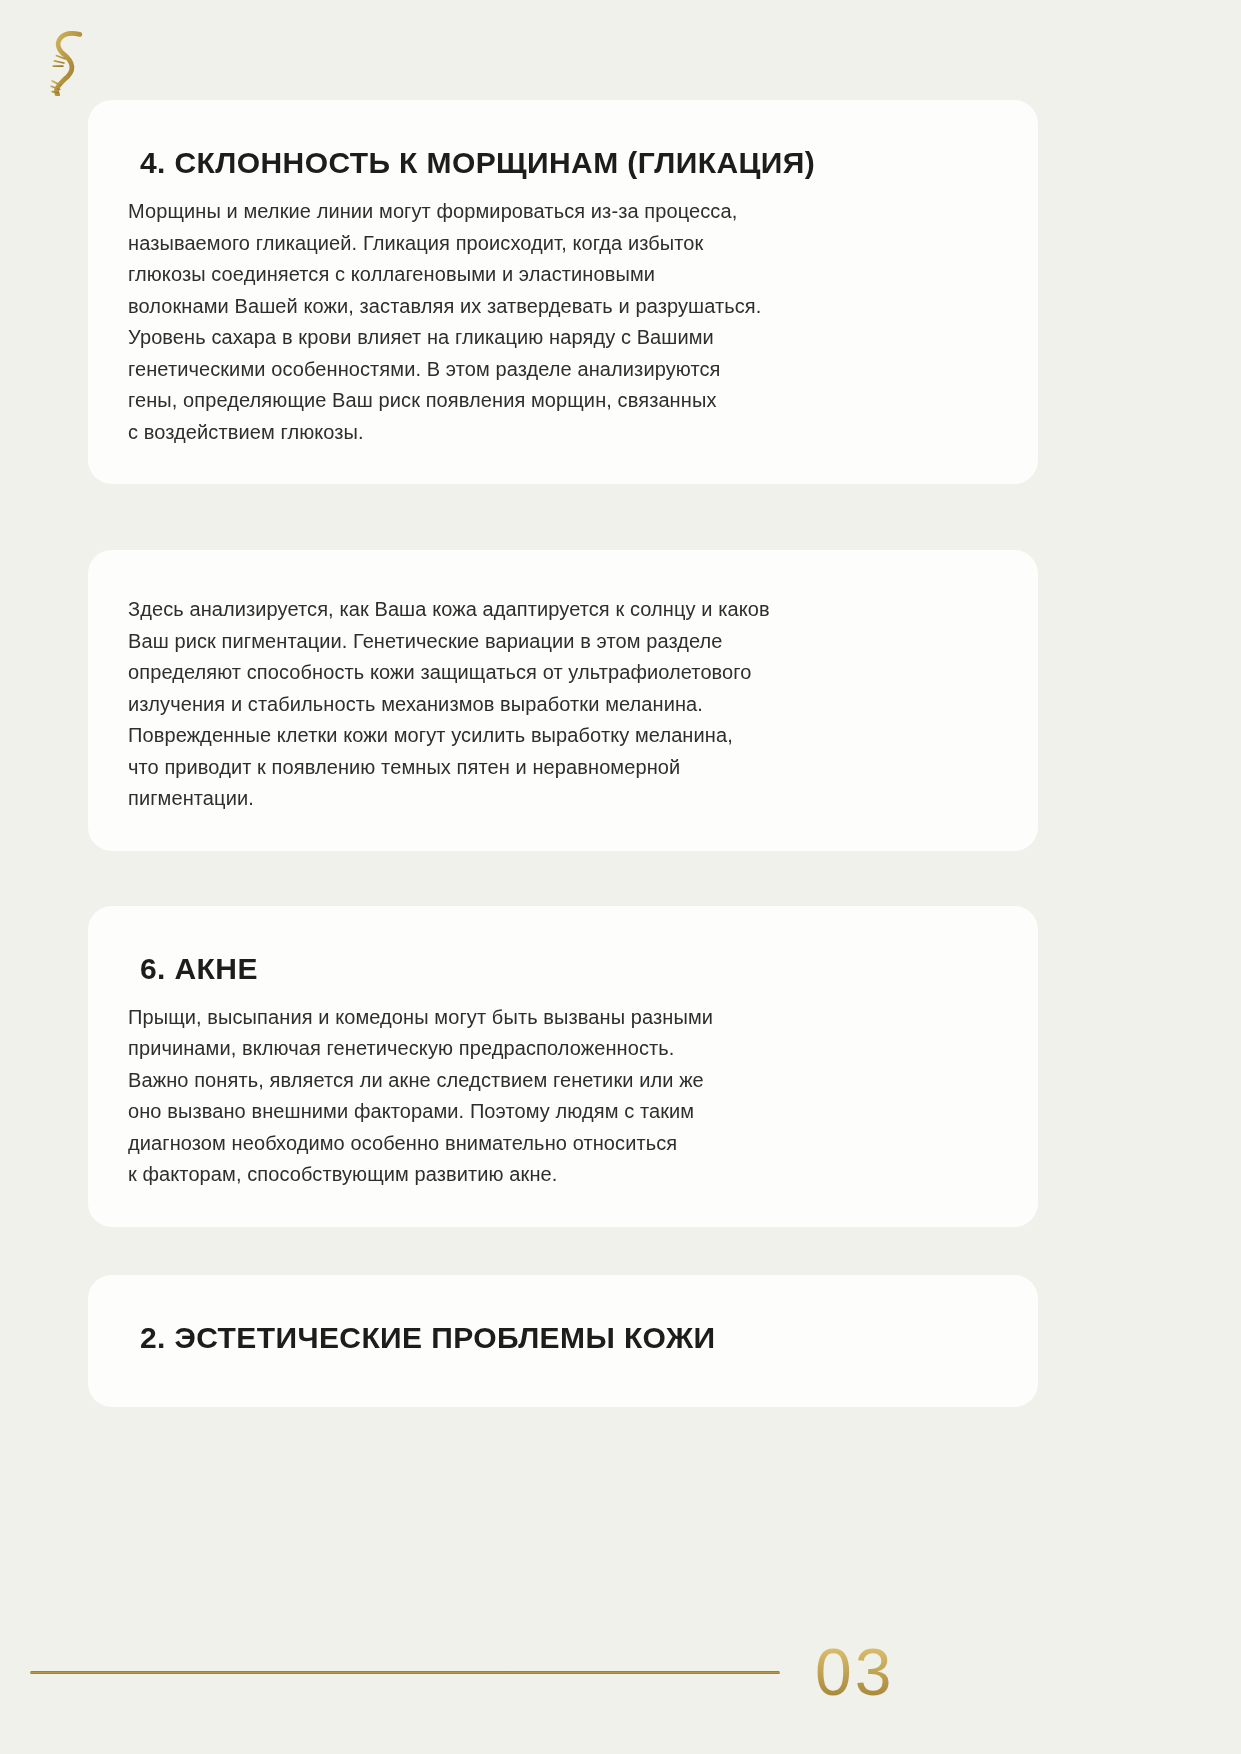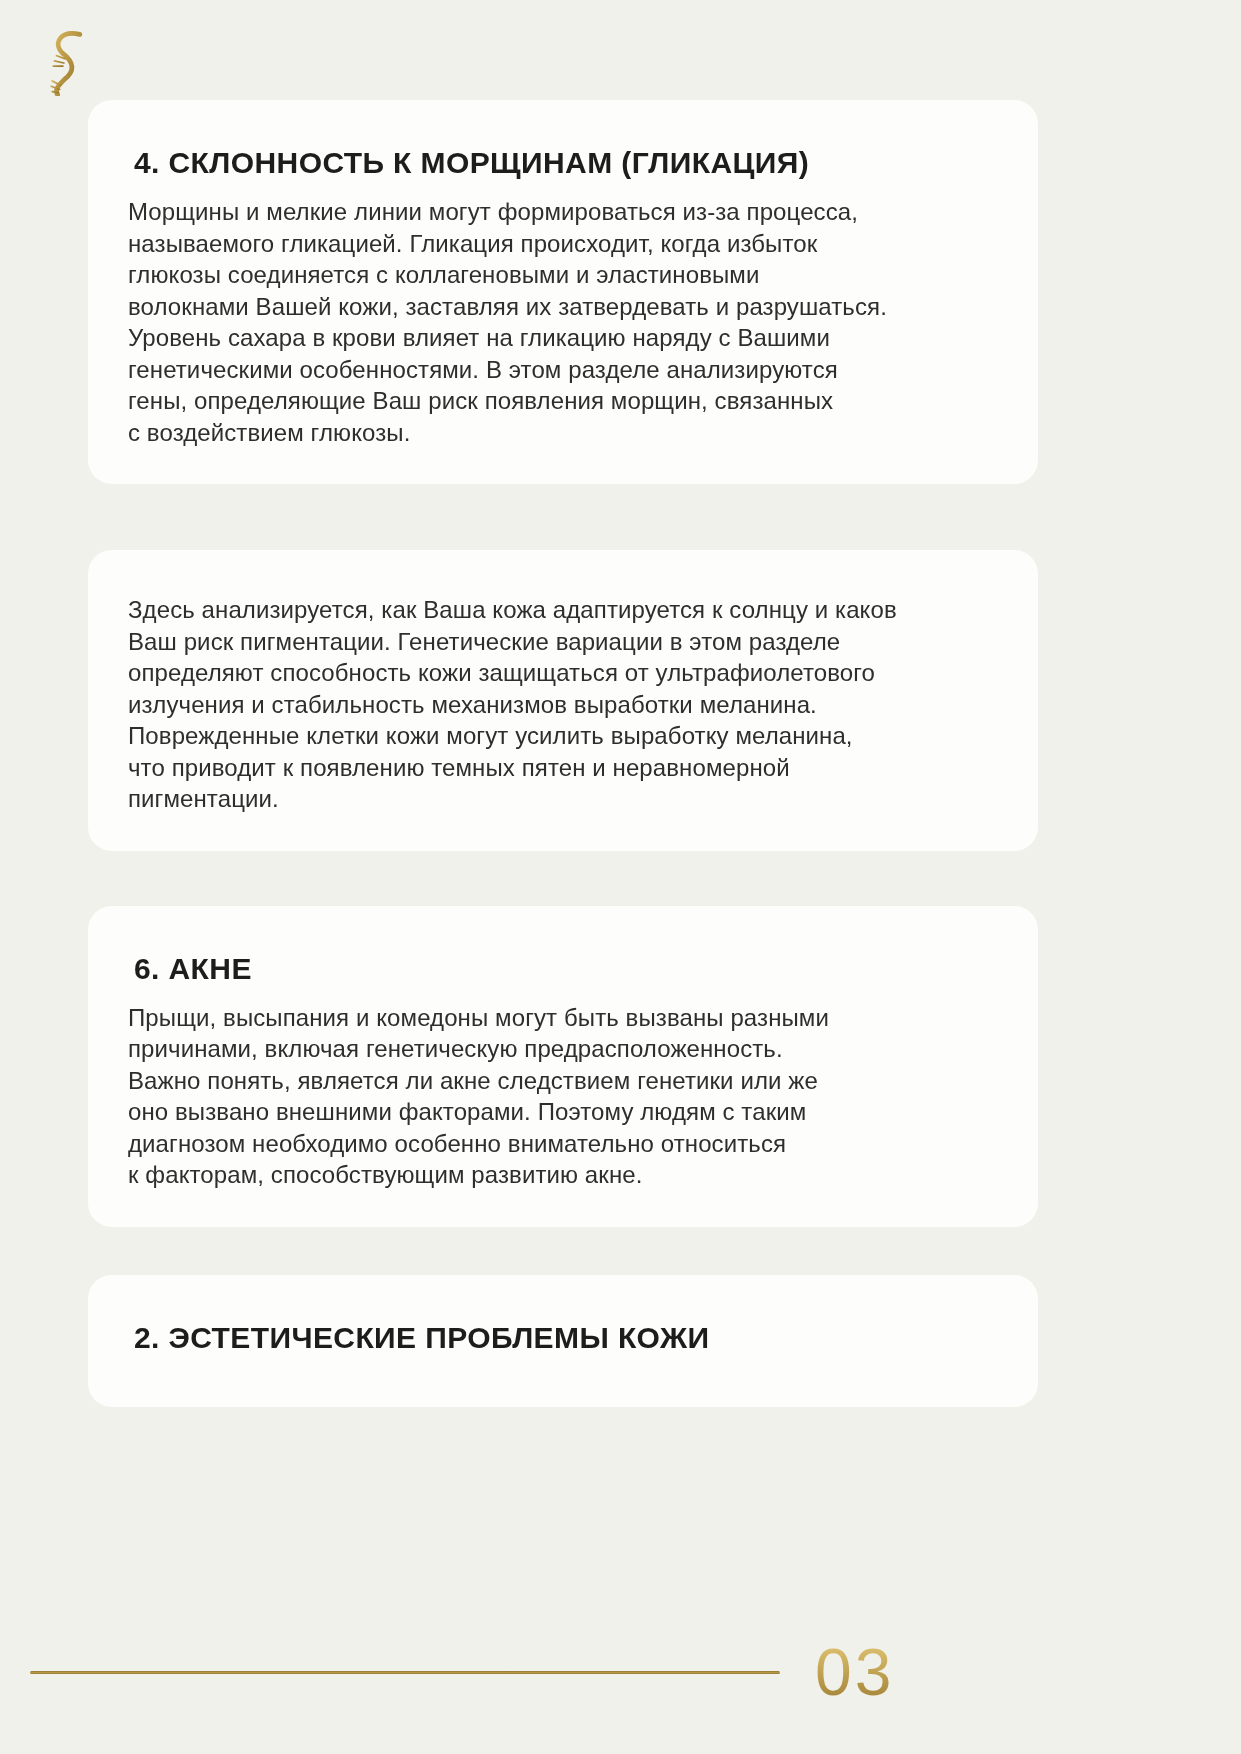--- a/index.html
+++ b/index.html
@@ -33,30 +33,30 @@
     box-sizing: border-box;
     background: #fdfdfc;
     border-radius: 24px;
     padding: 44px 40px 36px 40px;
   }
   .card-1 { margin-top: 100px; }
   .card-2 { margin-top: 66px; }
   .card-3 { margin-top: 55px; }
   .card-4 { margin-top: 48px; }
   .section-title {
-    margin: 0 0 14px 6px;
+    margin: 0 0 14px 12px;
     font-size: 30px;
     line-height: 38px;
     font-weight: bold;
     letter-spacing: 0.4px;
     color: #1d1d1b;
   }
   .section-body {
     margin: 0;
-    font-size: 24px;
+    font-size: 20px;
     line-height: 31.5px;
     color: #2e2e2c;
     white-space: pre-line;
     letter-spacing: 0.1px;
   }
   .footer {
     position: absolute;
     left: 0;
     top: 1640px;
     width: 100%;

